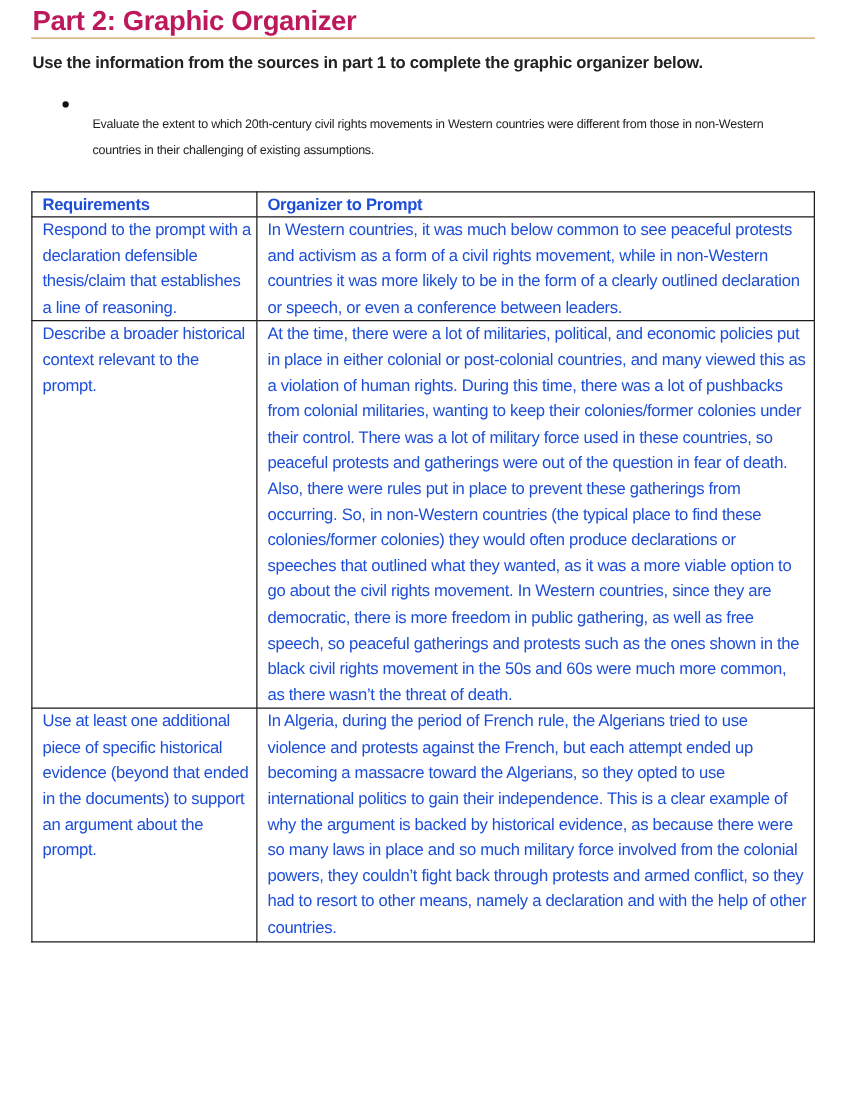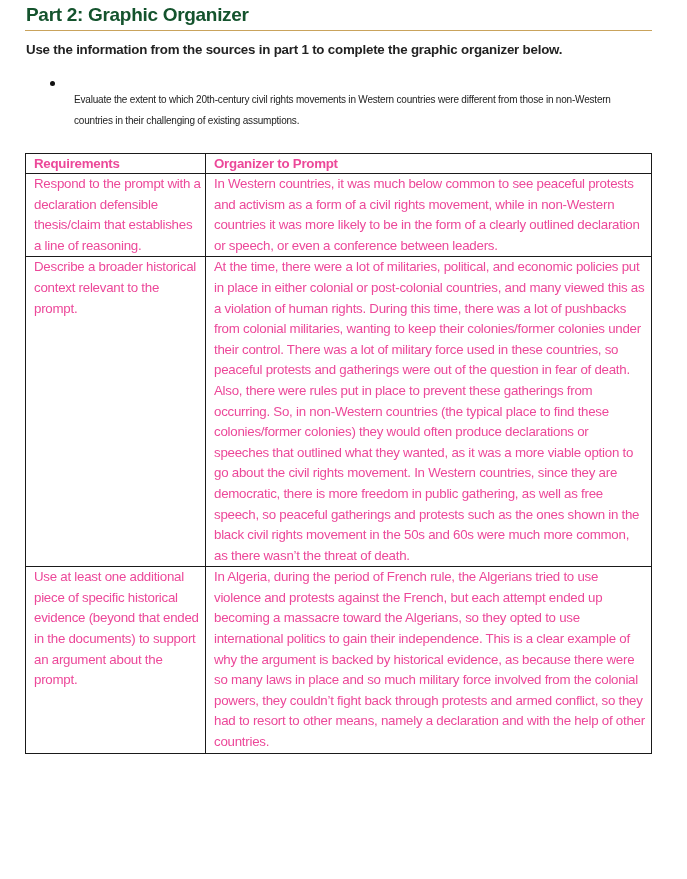--- a/index.html
+++ b/index.html
@@ -14,23 +14,23 @@
       overflow: hidden;
       color: #1a1a1a;
       font-family: "Liberation Sans", "DejaVu Sans", sans-serif;
     }
     .heading {
       position: absolute;
       left: 26px;
       top: 4px;
       font-family: "Liberation Sans", sans-serif;
       font-weight: bold;
-      font-size: 19px;
+      font-size: 22px;
       letter-spacing: -0.3px;
-      color: #14532d;
+      color: #be185d;
       margin: 0;
     }
     .heading-rule {
       position: absolute;
       left: 25px;
       top: 30px;
       width: 627px;
       height: 1px;
       background: #c9a35c;
     }
@@ -82,21 +82,21 @@
     table.organizer col.c2 { width: 446px; }
     table.organizer th,
     table.organizer td {
       border: 1.3px solid #1a1a1a;
       vertical-align: top;
       text-align: left;
       padding: 0 6px 0 8px;
       font-size: 13.3px;
       letter-spacing: -0.25px;
       line-height: 20.6px;
-      color: #ec4899;
+      color: #1d4ed8;
       font-family: "Liberation Sans", sans-serif;
     }
     table.organizer th {
       font-weight: bold;
       height: 19px;
       line-height: 19px;
     }
     table.organizer td.req {
       padding-right: 4px;
     }

